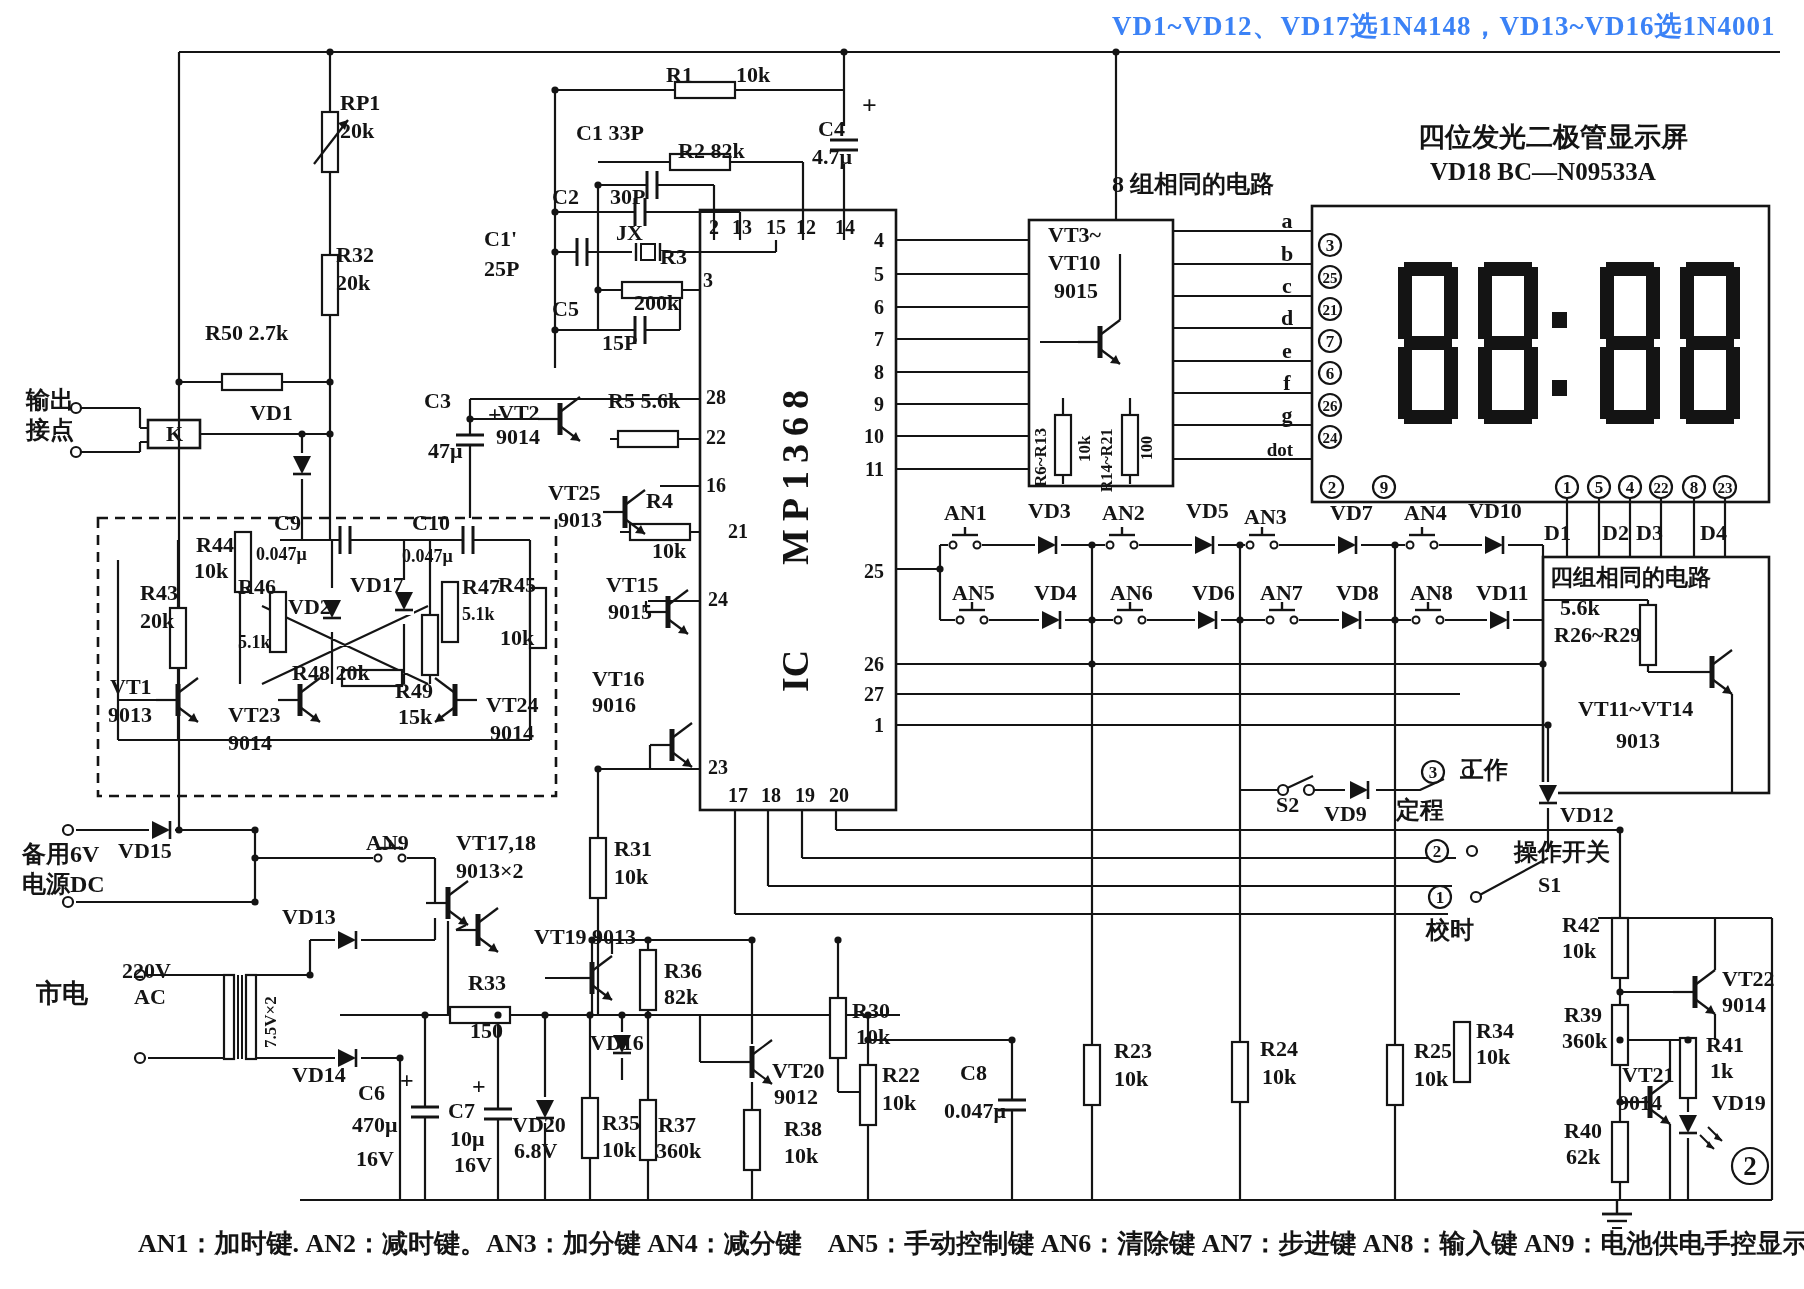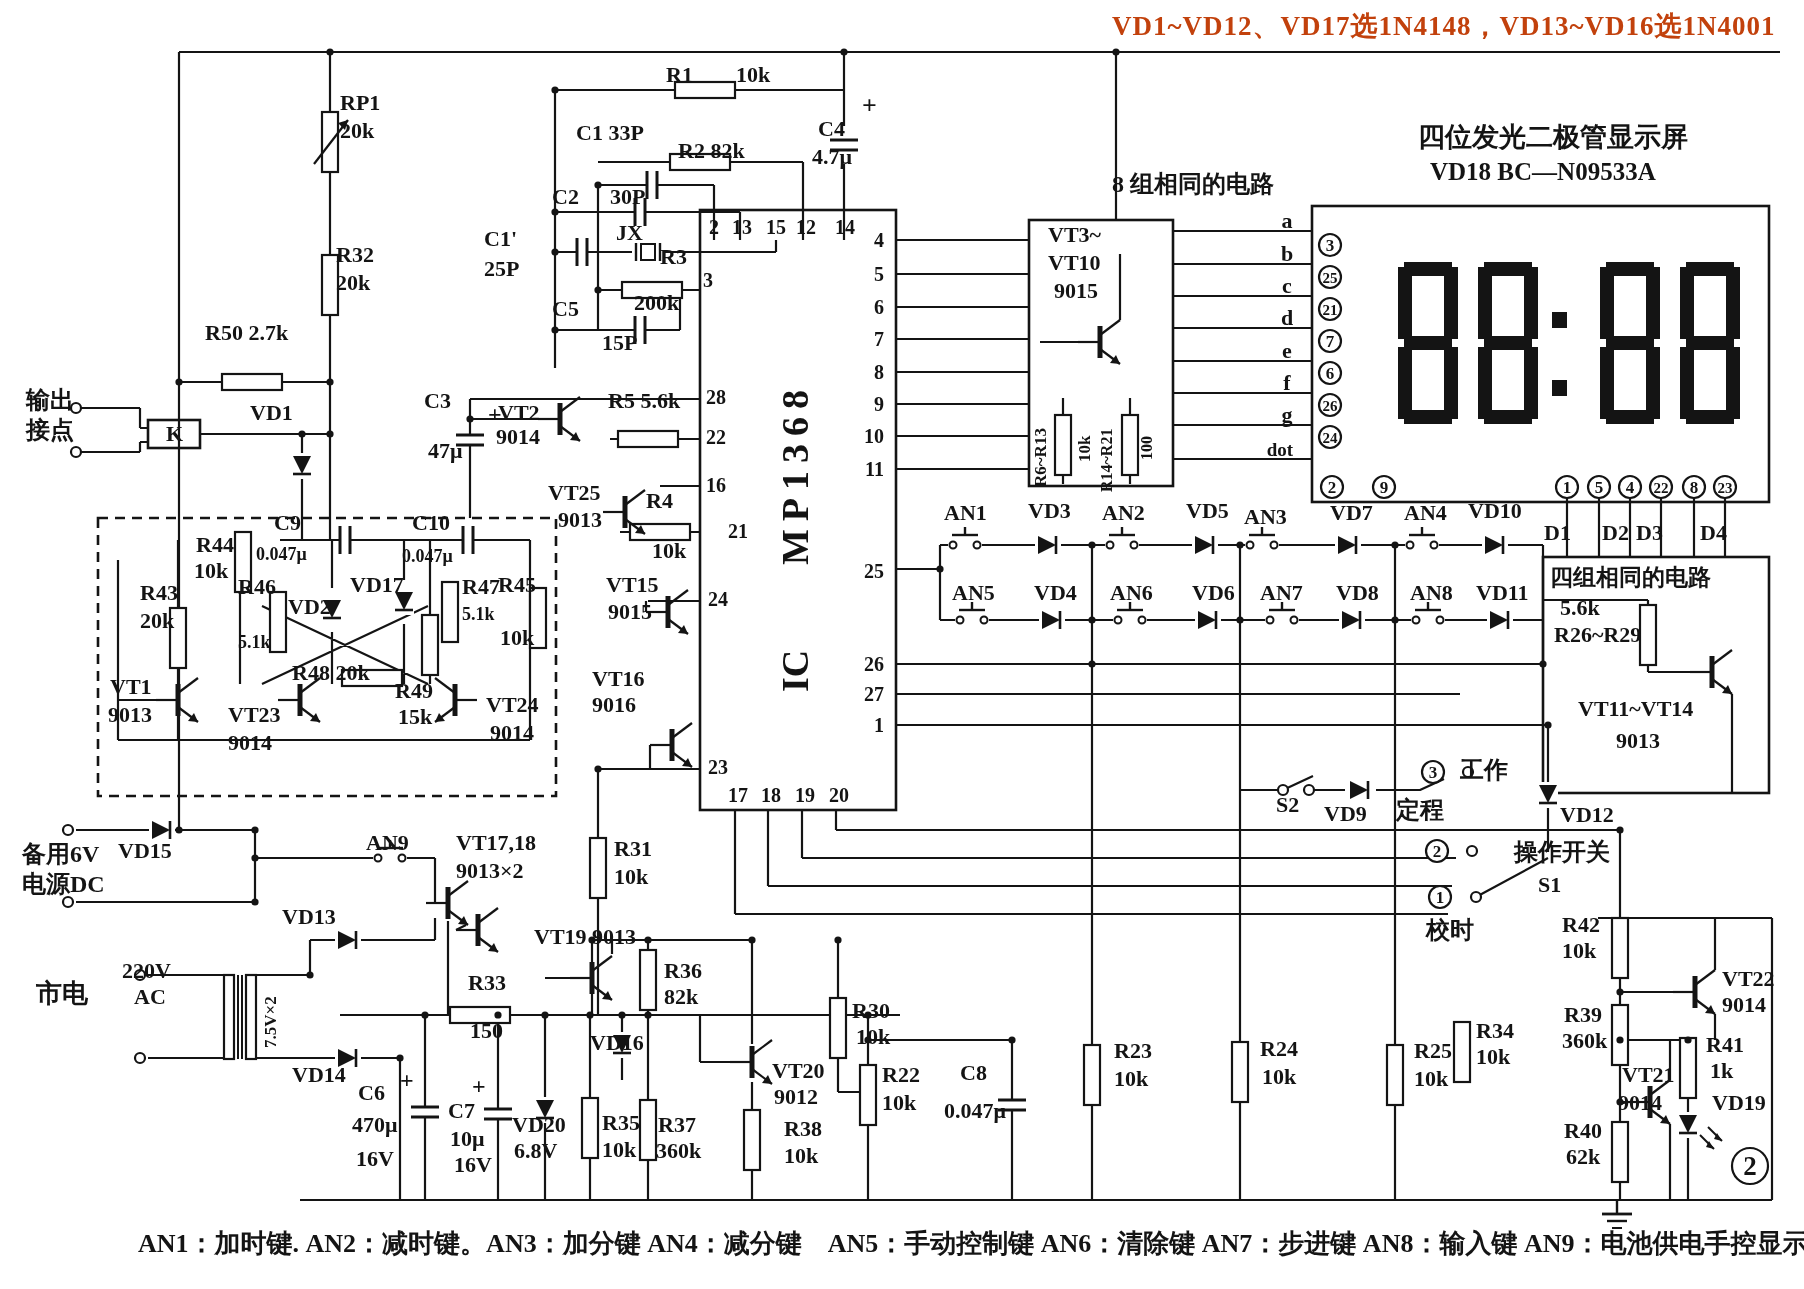--- a/index.html
+++ b/index.html
@@ -1,20 +1,20 @@
 <!DOCTYPE html>
 <html><head>
 <meta charset="utf-8">
 <style>
   html,body{margin:0;padding:0;background:#888;}
   .page{position:relative;width:1804px;height:1289px;background:#ffffff;
         font-family:"Liberation Serif","DejaVu Serif",serif;overflow:hidden;}
   #cv{position:absolute;left:0;top:0;}
   .top-note{position:absolute;left:1112px;top:8px;font-size:27px;font-weight:700;
-            letter-spacing:1px;color:#c2410c;white-space:nowrap;}
+            letter-spacing:1px;color:#3b82f6;white-space:nowrap;}
   .caption{position:absolute;left:138px;top:1226px;font-size:26px;font-weight:700;
            color:#141414;white-space:nowrap;}
   text{font-family:"Liberation Serif","DejaVu Serif",serif;font-weight:700;fill:#141414;}
 </style>
 </head>
 <body>
 
 <div class="page">
   <svg id="cv" width="1804" height="1289" viewBox="0 0 1804 1289">
       <rect x="700" y="210" width="196" height="600" fill="none" stroke="#141414" stroke-width="2.6"></rect>

